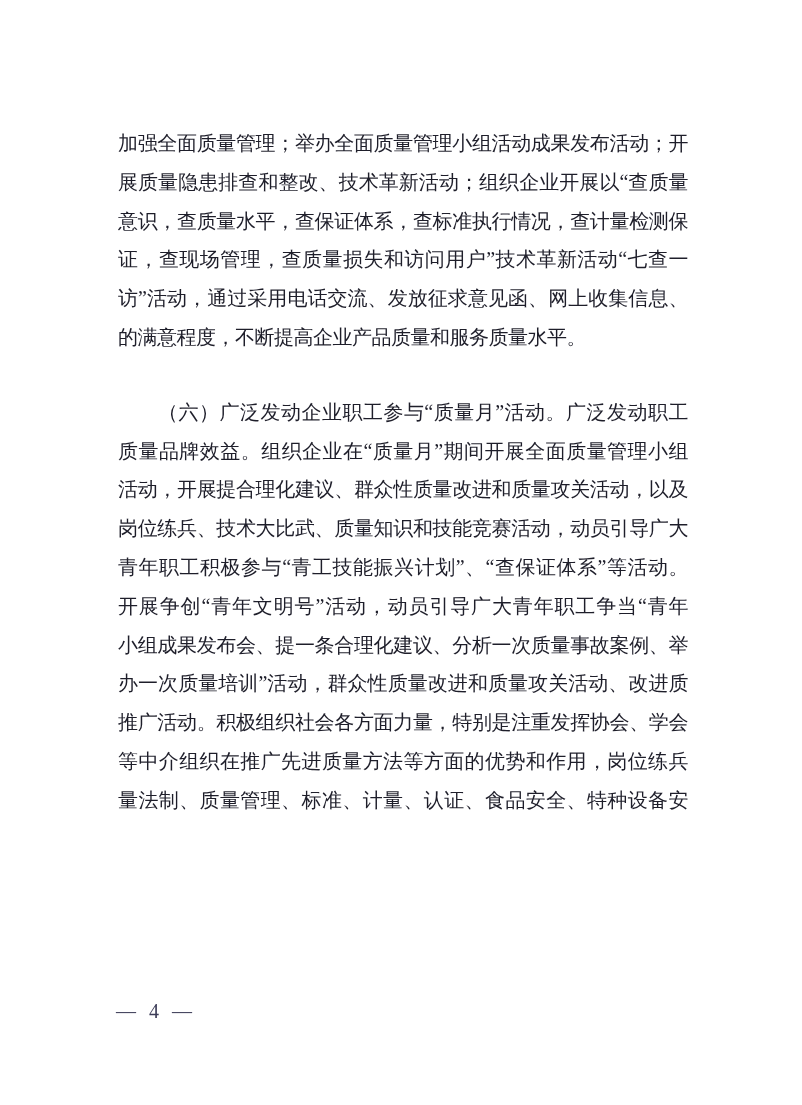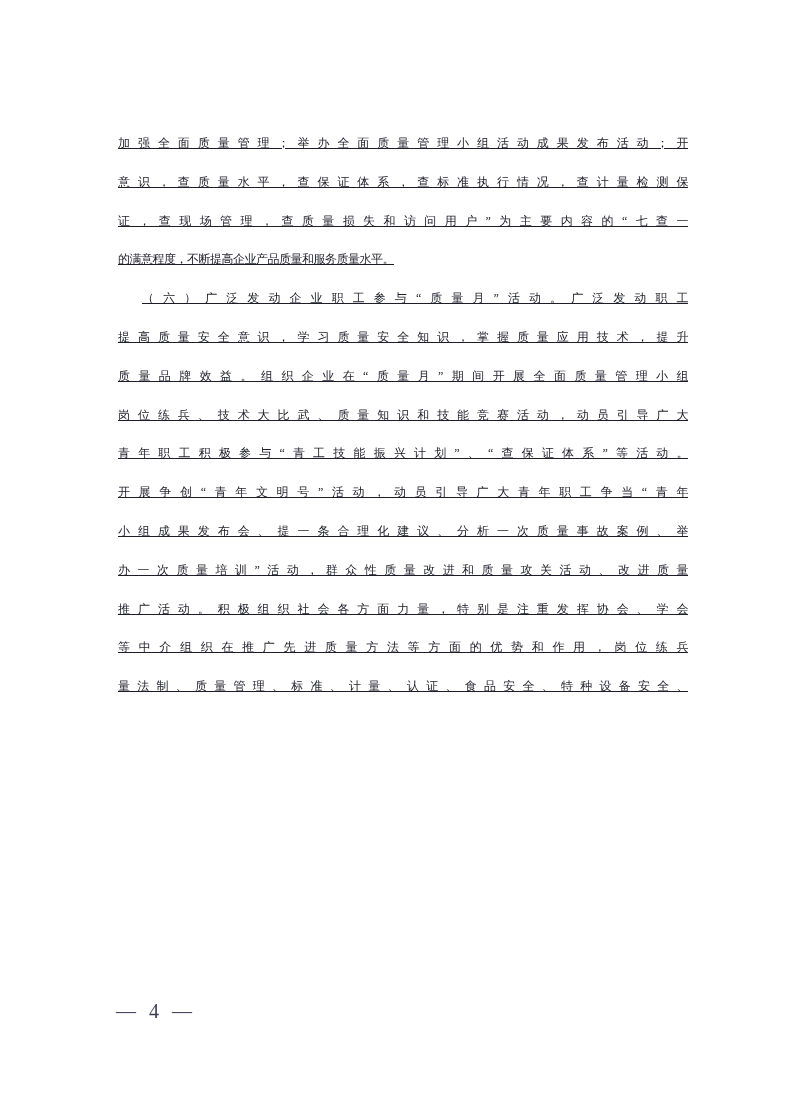--- a/index.html
+++ b/index.html
@@ -18,64 +18,66 @@
   }
   .text-block {
     position: absolute;
     left: 118px;
     top: 124px;
     width: 570px;
     color: #1e1e2a;
   }
   .para { margin: 0; }
   .line {
-    font-size: 12px;
+    font-size: 20px;
     line-height: 38.8px;
     letter-spacing: -0.5px;
     text-align: justify;
     text-align-last: justify;
     white-space: normal;
     overflow: hidden;
     height: 38.8px;
-    text-decoration: underline;
   }
   .line.no-just {
     text-align: left;
     text-align-last: left;
   }
   .line.indent {
     text-indent: 2em;
+    margin-top: 36px;
   }
   .page-footer {
     position: absolute;
     left: 116px;
     top: 1000px;
     font-size: 20px;
     letter-spacing: 4px;
     color: #3d3d58;
   }
 </style>
 </head>
 <body>
 
 <div class="page">
 
   <div class="text-block">
 
     <div class="para">
       <div class="line">加强全面质量管理；举办全面质量管理小组活动成果发布活动；开</div>
+      <div class="line">展质量隐患排查和整改、技术革新活动；组织企业开展以“查质量</div>
       <div class="line">意识，查质量水平，查保证体系，查标准执行情况，查计量检测保</div>
-      <div class="line">证，查现场管理，查质量损失和访问用户”为主要内容的“七查一</div>
+      <div class="line">证，查现场管理，查质量损失和访问用户”技术革新活动“七查一</div>
+      <div class="line">访”活动，通过采用电话交流、发放征求意见函、网上收集信息、</div>
       <div class="line no-just">的满意程度，不断提高企业产品质量和服务质量水平。</div>
     </div>
 
     <div class="para">
       <div class="line indent">（六）广泛发动企业职工参与“质量月”活动。广泛发动职工</div>
-      <div class="line">提高质量安全意识，学习质量安全知识，掌握质量应用技术，提升</div>
       <div class="line">质量品牌效益。组织企业在“质量月”期间开展全面质量管理小组</div>
+      <div class="line">活动，开展提合理化建议、群众性质量改进和质量攻关活动，以及</div>
       <div class="line">岗位练兵、技术大比武、质量知识和技能竞赛活动，动员引导广大</div>
       <div class="line">青年职工积极参与“青工技能振兴计划”、“查保证体系”等活动。</div>
       <div class="line">开展争创“青年文明号”活动，动员引导广大青年职工争当“青年</div>
       <div class="line">小组成果发布会、提一条合理化建议、分析一次质量事故案例、举</div>
       <div class="line">办一次质量培训”活动，群众性质量改进和质量攻关活动、改进质量</div>
     </div>
 
     <div class="para">
       <div class="line">推广活动。积极组织社会各方面力量，特别是注重发挥协会、学会</div>
       <div class="line">等中介组织在推广先进质量方法等方面的优势和作用，岗位练兵</div>

